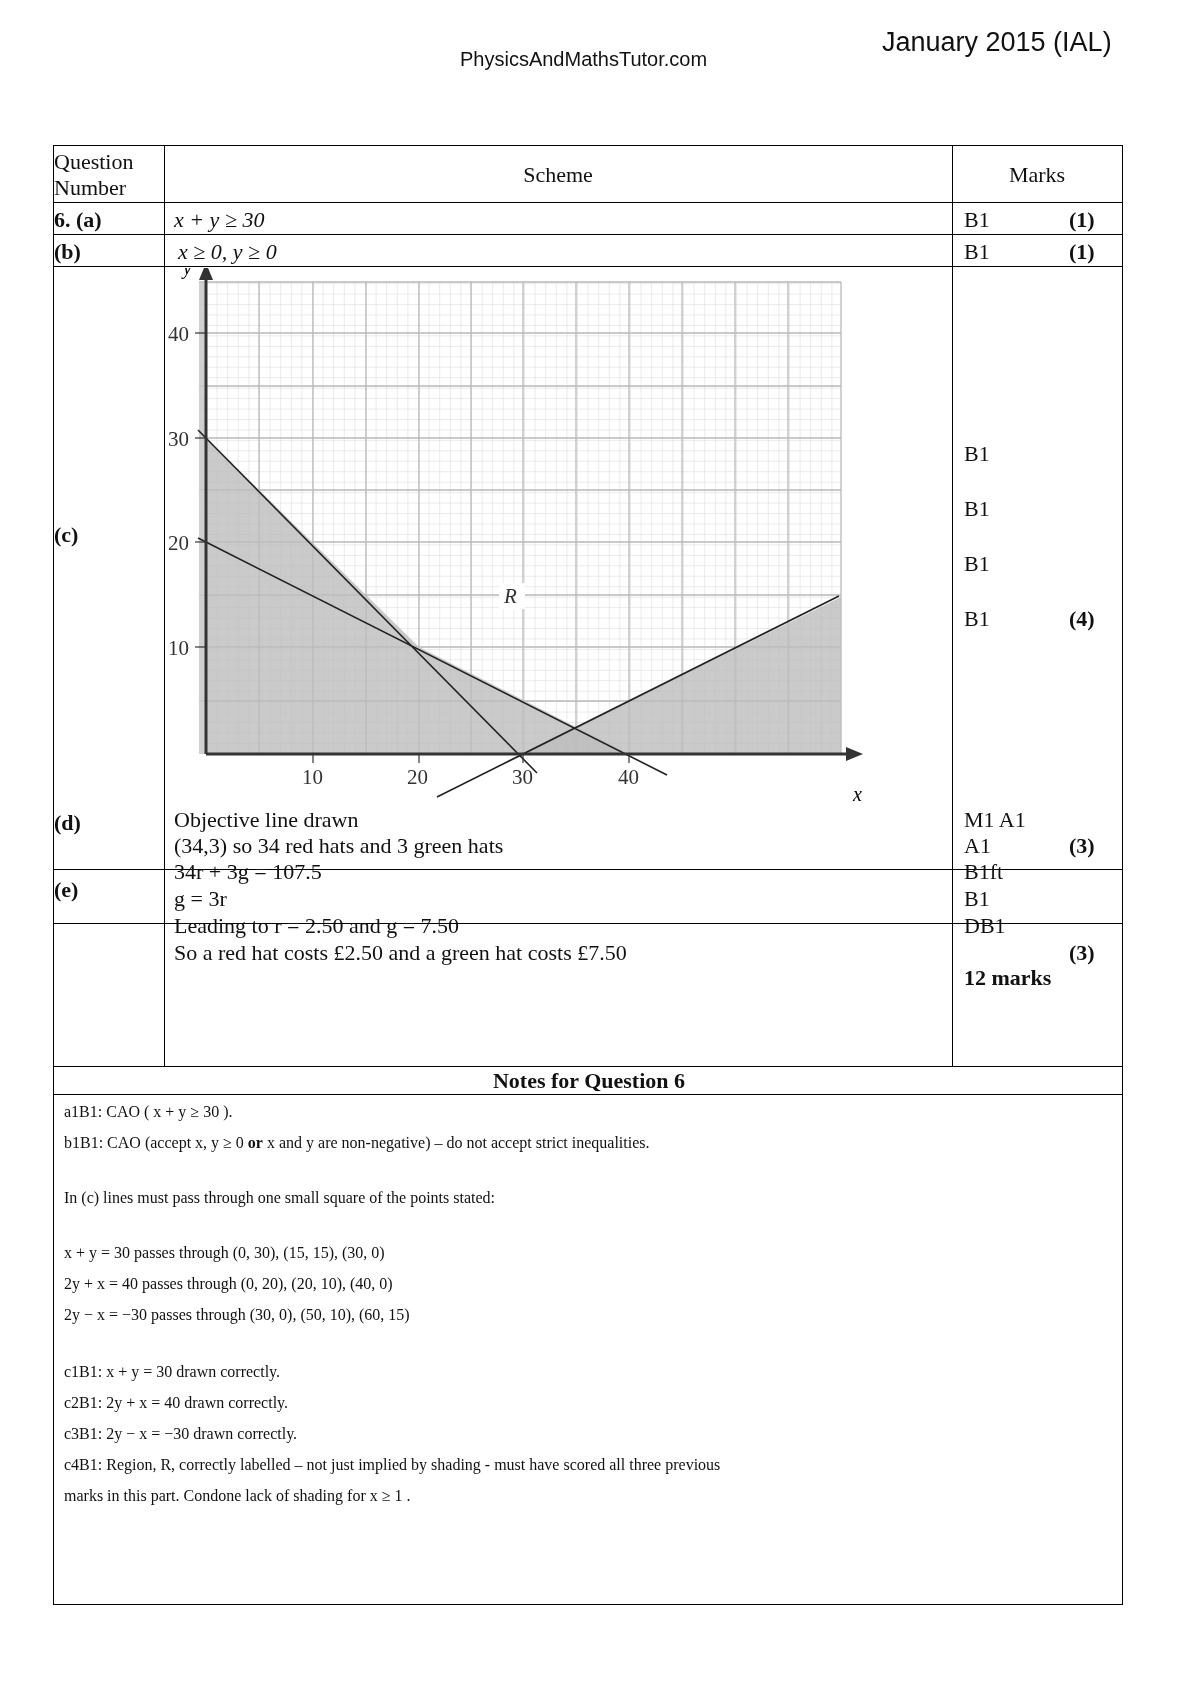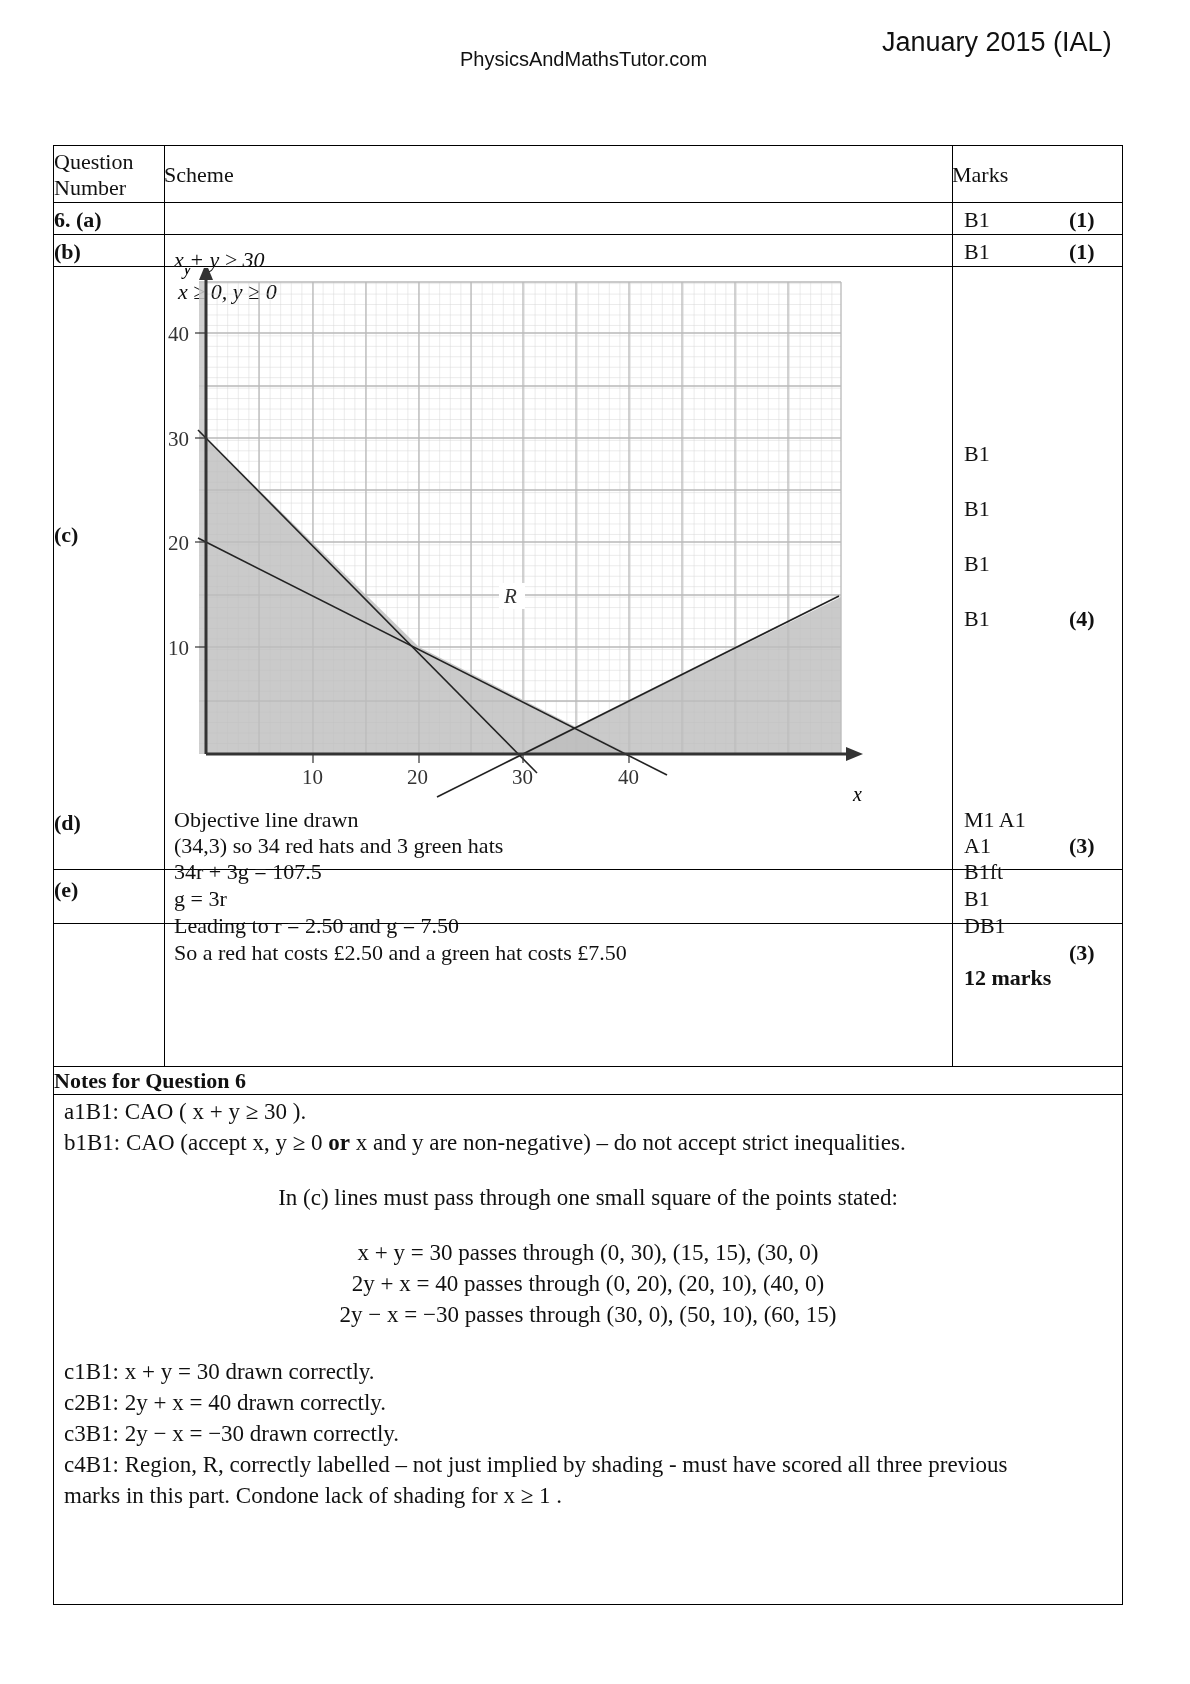--- a/index.html
+++ b/index.html
@@ -5,31 +5,31 @@
   html, body { margin:0; padding:0; background:#ffffff; }
   body { width:1190px; height:1684px; position:relative; font-family:"Liberation Serif", serif; color:#111; }
   .hdr-site { position:absolute; left:460px; top:48px; font-family:"Liberation Sans", sans-serif; font-size:20px; }
   .hdr-date { position:absolute; left:882px; top:27px; font-family:"Liberation Sans", sans-serif; font-size:27px; }
 
   .tbl { position:absolute; left:53px; top:145px; width:1070px; height:1460px; border:1.5px solid #000; box-sizing:border-box; }
   .hline { position:absolute; left:0; right:0; height:0; border-top:1.5px solid #000; }
   .vline { position:absolute; width:0; border-left:1.5px solid #000; }
 
   .cell { position:absolute; font-size:22px; line-height:27px; }
-  .center { }
+  .center { text-align:center; }
   .bold { font-weight:bold; }
-  .it { font-style:italic;margin-top:40px; }
+  .it { font-style:italic; }
 
   .qnum { left:0; width:110px; }
   .scheme { left:120px; }
   .mark { left:910px; }
   .total { left:1015px; font-weight:bold; }
 
-  .notes { position:absolute; left:10px; right:10px; font-size:23px; line-height:31px; }
-  .note-center { text-align:center; }
+  .notes { position:absolute; left:10px; right:10px; font-size:16px; line-height:31px; }
+  .note-center { }
   svg text { font-family:"Liberation Serif", serif; }
 </style>
 </head>
 <body>
 
 <div class="hdr-site">PhysicsAndMathsTutor.com</div>
 <div class="hdr-date">January 2015 (IAL)</div>
 
 <div class="tbl">
 

